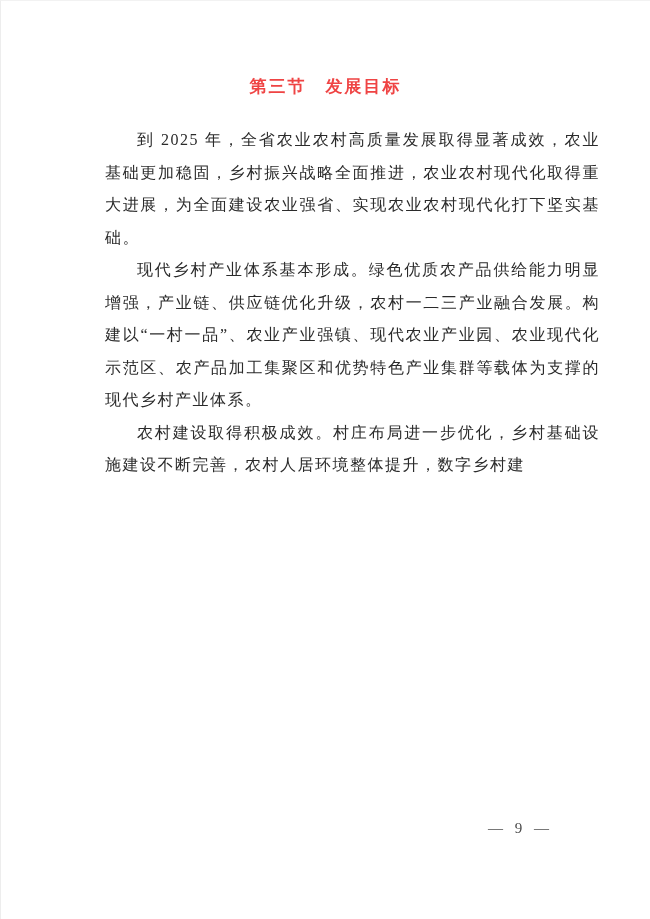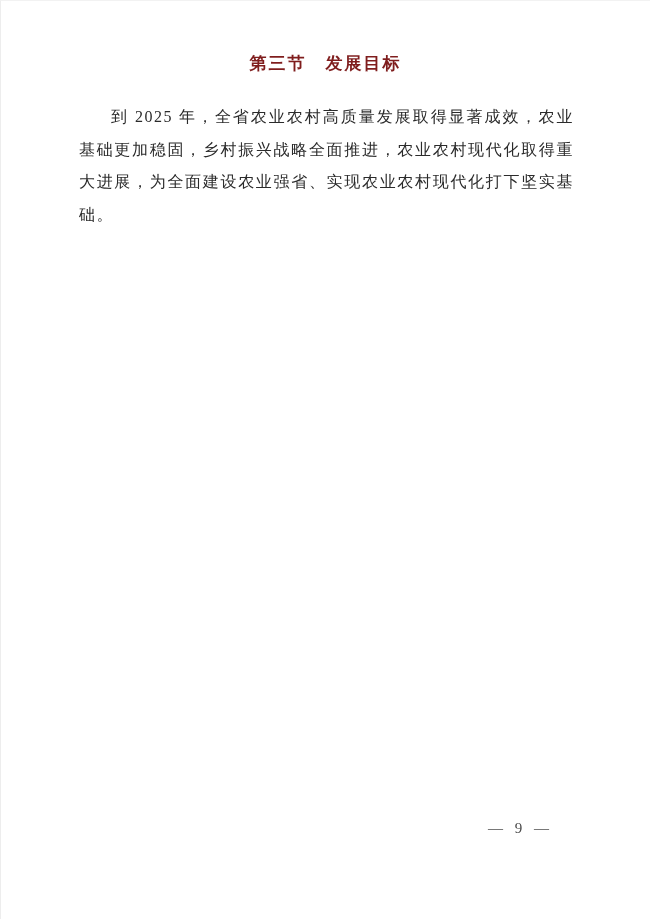--- a/index.html
+++ b/index.html
@@ -10,30 +10,30 @@
   .page {
     position: relative;
     width: 650px;
     height: 919px;
     background: #ffffff;
     overflow: hidden;
     border-left: 1px solid #ededed;
     border-top: 1px solid #f2f2f2;
   }
   .title {
-    margin-top: 51px;
+    margin-top: 74px;
     text-align: center;
     font-family: "Liberation Sans", "DejaVu Sans", sans-serif;
     font-weight: bold;
     font-size: 17px;
     letter-spacing: 2px;
-    color: #7f1d1d;
+    color: #ef4444;
   }
   .body-text {
-    margin: 26px 77px 0 78px; 
+    margin: 26px 77px 0 104px; 
     width: 495px;
   }
   .para {
     font-size: 16px;
     line-height: 32.5px;
     color: #2b2b2b;
     text-align: justify;
     text-justify: inter-character;
     text-indent: 2em;
     letter-spacing: 1.5px;
@@ -49,16 +49,18 @@
   }
 </style>
 </head>
 <body>
 
 <div class="page">
   <h1 class="title">第三节　发展目标</h1>
 
   <div class="body-text">
     <p class="para">到 2025 年，全省农业农村高质量发展取得显著成效，农业基础更加稳固，乡村振兴战略全面推进，农业农村现代化取得重大进展，为全面建设农业强省、实现农业农村现代化打下坚实基础。</p>
+    <p class="para">现代乡村产业体系基本形成。绿色优质农产品供给能力明显增强，产业链、供应链优化升级，农村一二三产业融合发展。构建以“一村一品”、农业产业强镇、现代农业产业园、农业现代化示范区、农产品加工集聚区和优势特色产业集群等载体为支撑的现代乡村产业体系。</p>
+    <p class="para">农村建设取得积极成效。村庄布局进一步优化，乡村基础设施建设不断完善，农村人居环境整体提升，数字乡村建</p>
   </div>
 
   <div class="page-number">— 9 —</div>
 </div>
 
 </body></html>

